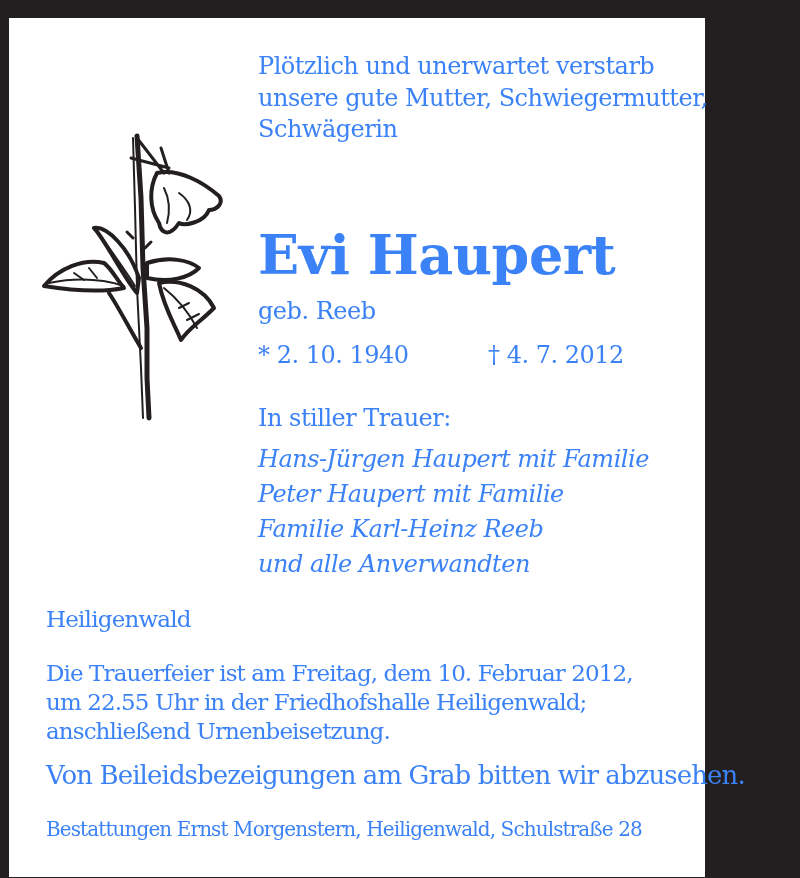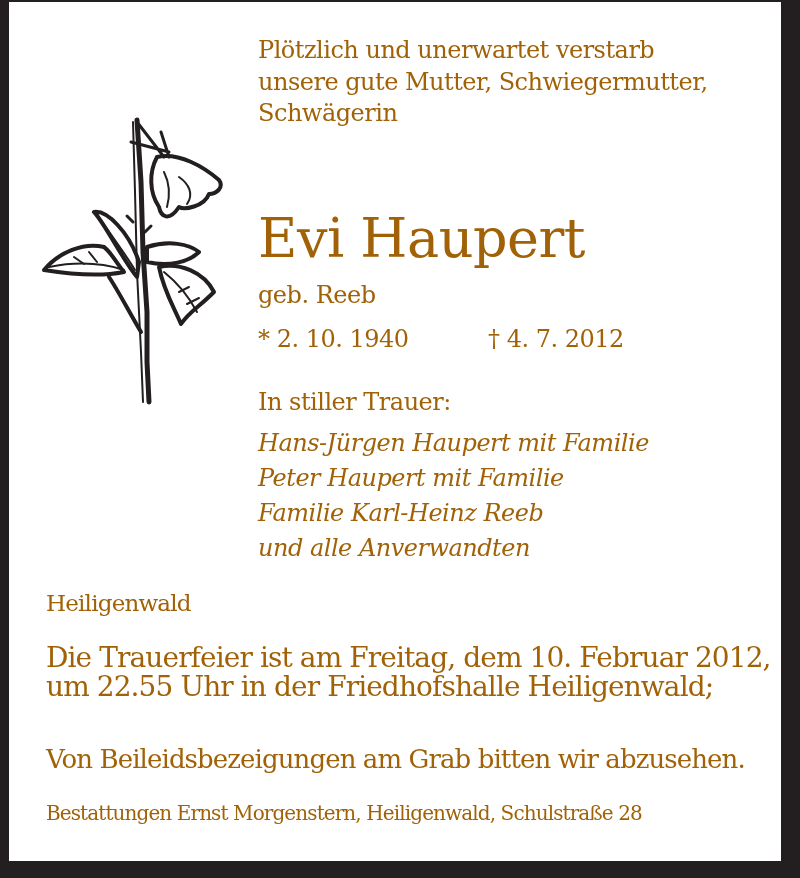--- a/index.html
+++ b/index.html
@@ -1,31 +1,31 @@
 <!DOCTYPE html>
 <html><head>
   <meta charset="utf-8">
   <style>
     html, body { margin: 0; padding: 0; background: #231f20; }
     body { width: 800px; height: 878px; position: relative; overflow: hidden; }
     .card {
-      position: absolute; left: 9px; top: 2px; width: 772px; height: 859px;
-      background: #ffffff; color: #a16207;
+      position: absolute; left: 9px; top: 18px; width: 696px; height: 859px;
+      background: #ffffff; color: #3b82f6;
       font-family: "DejaVu Serif", "Liberation Serif", serif;
     }
     .abs { position: absolute; white-space: nowrap; }
     .intro { left: 249px; top: 33px; font-size: 24px; line-height: 31.5px; letter-spacing: -0.5px; }
-    .name { left: 249px; top: 205px; font-size: 54px; font-weight: normal; line-height: 64px; letter-spacing: -0.5px; }
+    .name { left: 249px; top: 205px; font-size: 54px; font-weight: bold; line-height: 64px; letter-spacing: -0.5px; }
     .born-name { left: 249px; top: 278px; font-size: 24px; line-height: 30px; letter-spacing: -0.5px; }
     .birth { left: 249px; top: 322px; font-size: 24px; line-height: 30px; letter-spacing: -0.5px; }
     .death { left: 479px; top: 322px; font-size: 24px; line-height: 30px; letter-spacing: -0.5px; }
     .mourning-label { left: 249px; top: 385px; font-size: 24px; line-height: 30px; letter-spacing: -0.5px; }
     .mourners { left: 249px; top: 424px; font-size: 24px; line-height: 35px; font-style: italic; letter-spacing: -0.5px; }
     .place { left: 37px; top: 586px; font-size: 23px; line-height: 30px; letter-spacing: -0.8px; }
-    .ceremony { left: 37px; top: 641px; font-size: 28px; line-height: 29px; letter-spacing: -0.9px; }
+    .ceremony { left: 37px; top: 641px; font-size: 23px; line-height: 29px; letter-spacing: -0.9px; }
     .condolence { left: 37px; top: 742px; font-size: 26px; line-height: 30px; letter-spacing: -0.9px; }
     .undertaker { left: 37px; top: 796px; font-size: 20px; line-height: 30px; letter-spacing: -0.9px; }
     .line { display: block; }
     .rose { position: absolute; left: 20px; top: 110px; width: 200px; height: 300px; }
   </style>
 </head>
 <body>
 
 <div class="card">
 
@@ -75,18 +75,19 @@
     <span class="line">Peter Haupert mit Familie</span>
     <span class="line">Familie Karl-Heinz Reeb</span>
     <span class="line">und alle Anverwandten</span>
   </div>
 
   <div class="abs place">Heiligenwald</div>
 
   <div class="abs ceremony">
     <span class="line">Die Trauerfeier ist am Freitag, dem 10. Februar 2012,</span>
     <span class="line">um 22.55 Uhr in der Friedhofshalle Heiligenwald;</span>
+    <span class="line">anschließend Urnenbeisetzung.</span>
   </div>
 
   <div class="abs condolence">Von Beileidsbezeigungen am Grab bitten wir abzusehen.</div>
 
   <div class="abs undertaker">Bestattungen Ernst Morgenstern, Heiligenwald, Schulstraße 28</div>
 </div>
 
 </body></html>

